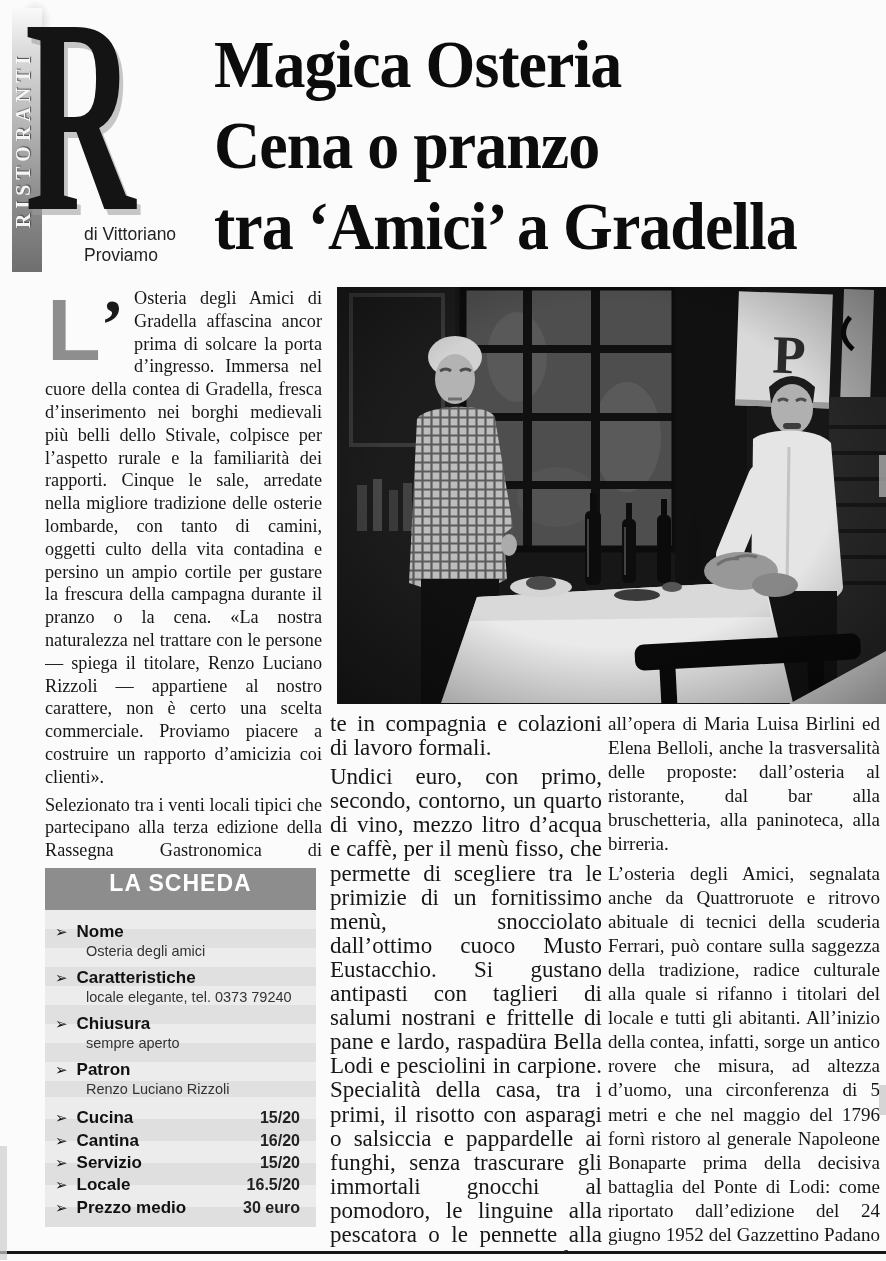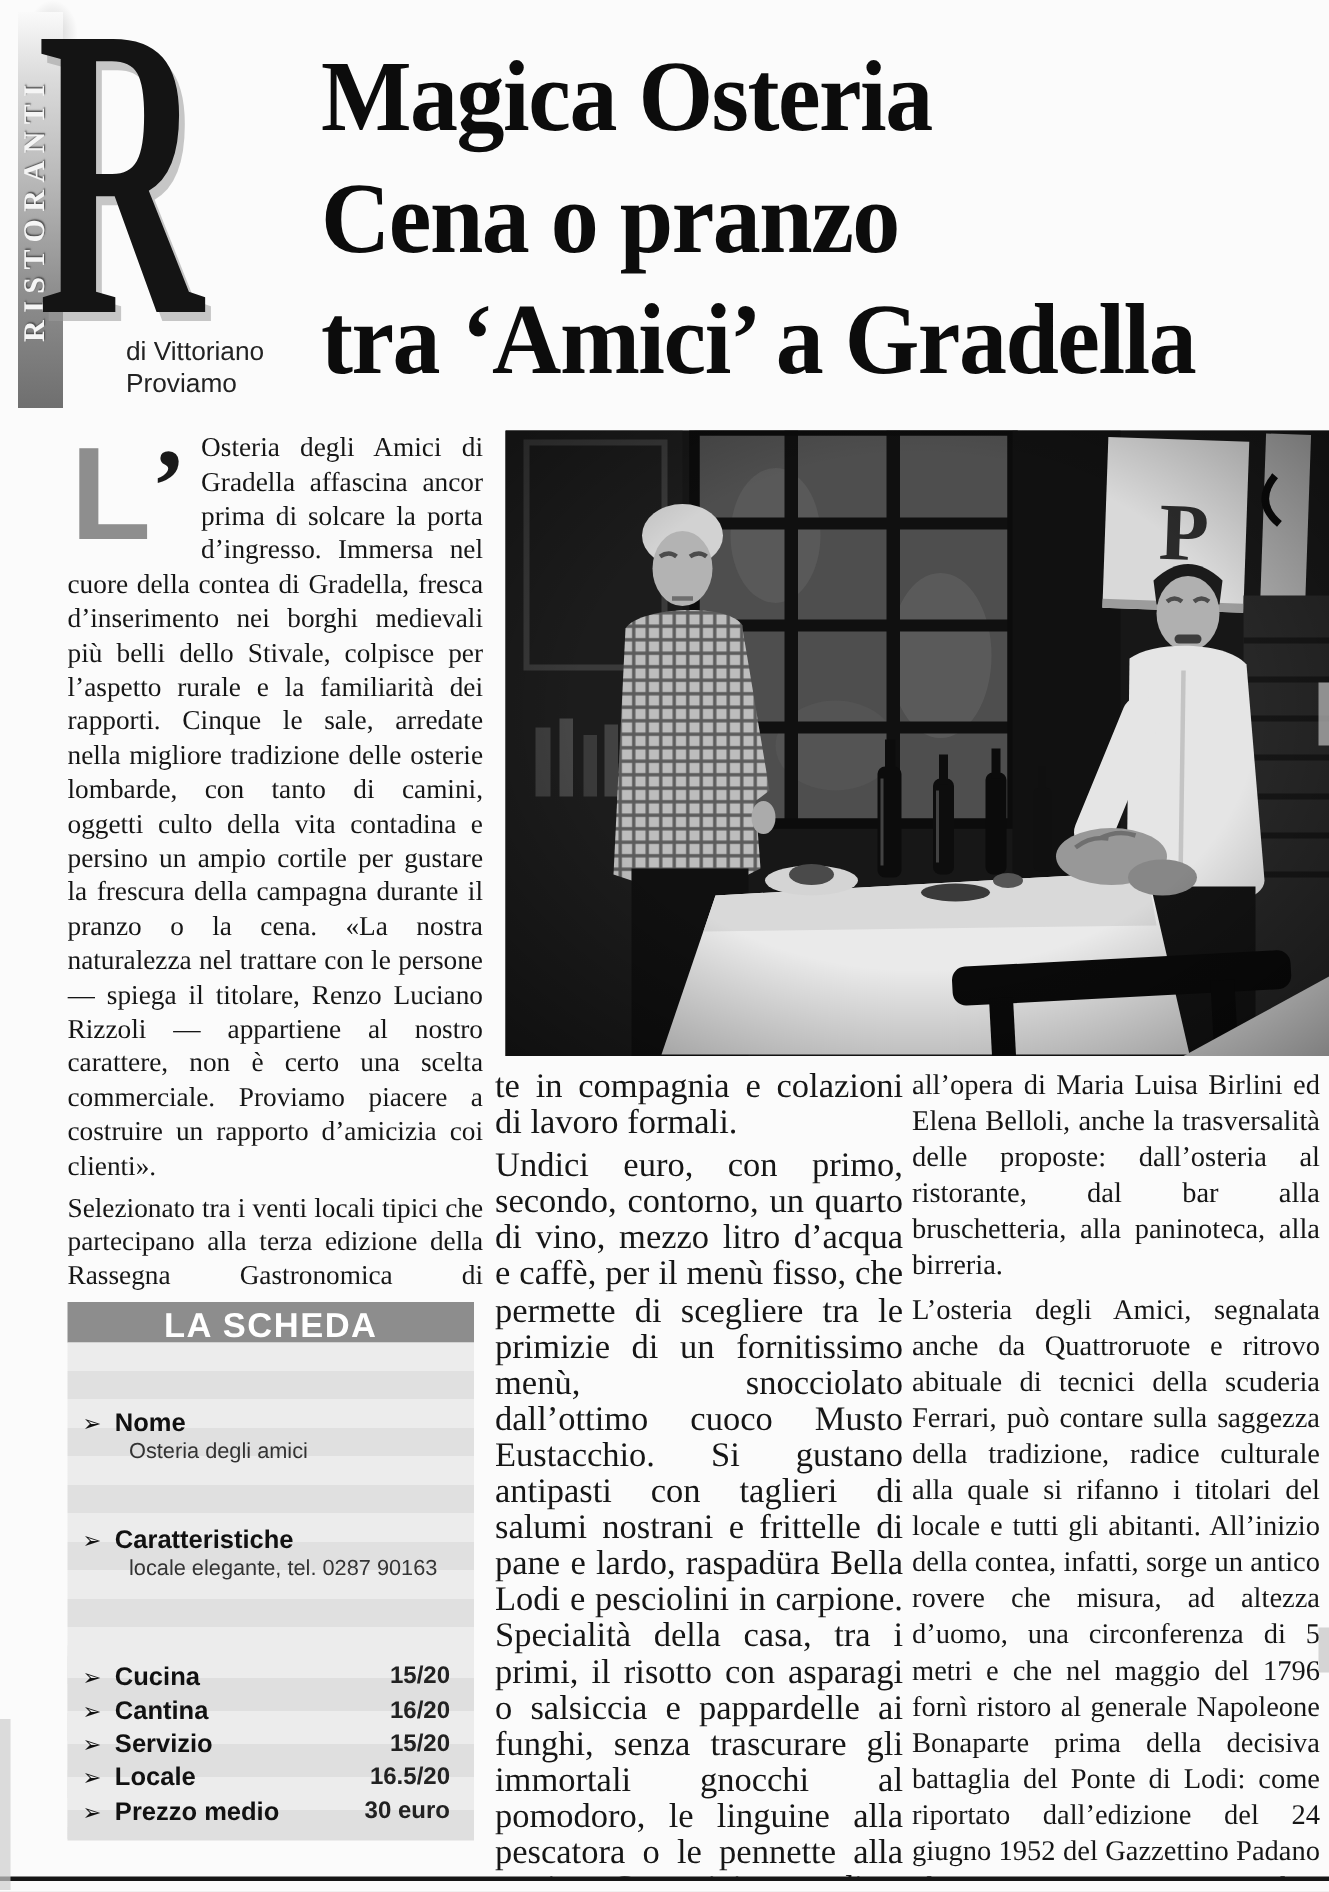--- a/index.html
+++ b/index.html
@@ -34,27 +34,27 @@
   .col-right{left:608px;top:712px;width:272px;height:540px;overflow:hidden;
     font-size:19px;line-height:24.1px;}
   .dropcap{float:left;margin:6px 10px 0 2px;line-height:64px;height:68px;}
   .dropcap .dc-l{font-family:"Liberation Sans","DejaVu Sans",sans-serif;font-weight:bold;
     font-size:88px;color:#8e8e8e;}
   .dropcap .dc-a{font-size:70px;font-weight:bold;color:#1a1a1a;vertical-align:12px;}
 
   
   .infobox{position:absolute;left:45px;width:271px;z-index:4;
     font-family:"Liberation Sans","DejaVu Sans",sans-serif;}
-  .infobox-header{height:27px;background:#8d8d8d;color:#ffffff;font-weight:bold;font-size:23px;
+  .infobox-header{height:42px;background:#8d8d8d;color:#ffffff;font-weight:bold;font-size:23px;
     letter-spacing:1px;text-align:center;line-height:31px;}
   .box-scheda{top:868px;}
   .box-pagella{top:1097px;}
   .scheda-body{background:repeating-linear-gradient(180deg,#ececec 0 19px,#e0e0e0 19px 38px);
     padding:9px 0 10px 0;}
-  .scheda-item{padding:3px 8px 6px 10px;margin-top:32px;}
+  .scheda-item{padding:3px 8px 6px 10px;}
   .scheda-label{font-weight:bold;font-size:17px;color:#111;}
   .arrow{font-size:15px;margin-right:9px;color:#111;}
   .scheda-value{font-size:14.5px;color:#333;margin-left:31px;margin-top:1px;}
   .pagella-body{background:repeating-linear-gradient(180deg,#ececec 0 22px,#dfdfdf 22px 44px);
     padding:10px 0 8px 0;}
   .pagella-row{display:flex;align-items:center;padding:0 16px 0 10px;height:22.4px;}
   .pagella-row .scheda-label{flex:0 0 auto;}
   .pagella-value{margin-left:auto;font-weight:bold;font-size:16px;color:#222;}
 
   
@@ -207,21 +207,21 @@
 
   <div class="infobox box-scheda">
     <div class="infobox-header">LA SCHEDA</div>
     <div class="scheda-body">
       <div class="scheda-item">
         <div><span class="arrow">➢</span><span class="scheda-label">Nome</span></div>
         <div class="scheda-value">Osteria degli amici</div>
       </div>
       <div class="scheda-item">
         <div><span class="arrow">➢</span><span class="scheda-label">Caratteristiche</span></div>
-        <div class="scheda-value">locale elegante, tel. 0287 90163</div>
+        <div class="scheda-value">locale elegante, tel. 0373 79240</div>
       </div>
       <div class="scheda-item">
         <div><span class="arrow">➢</span><span class="scheda-label">Chiusura</span></div>
         <div class="scheda-value">sempre aperto</div>
       </div>
       <div class="scheda-item">
         <div><span class="arrow">➢</span><span class="scheda-label">Patron</span></div>
         <div class="scheda-value">Renzo Luciano Rizzoli</div>
       </div>
     </div>

